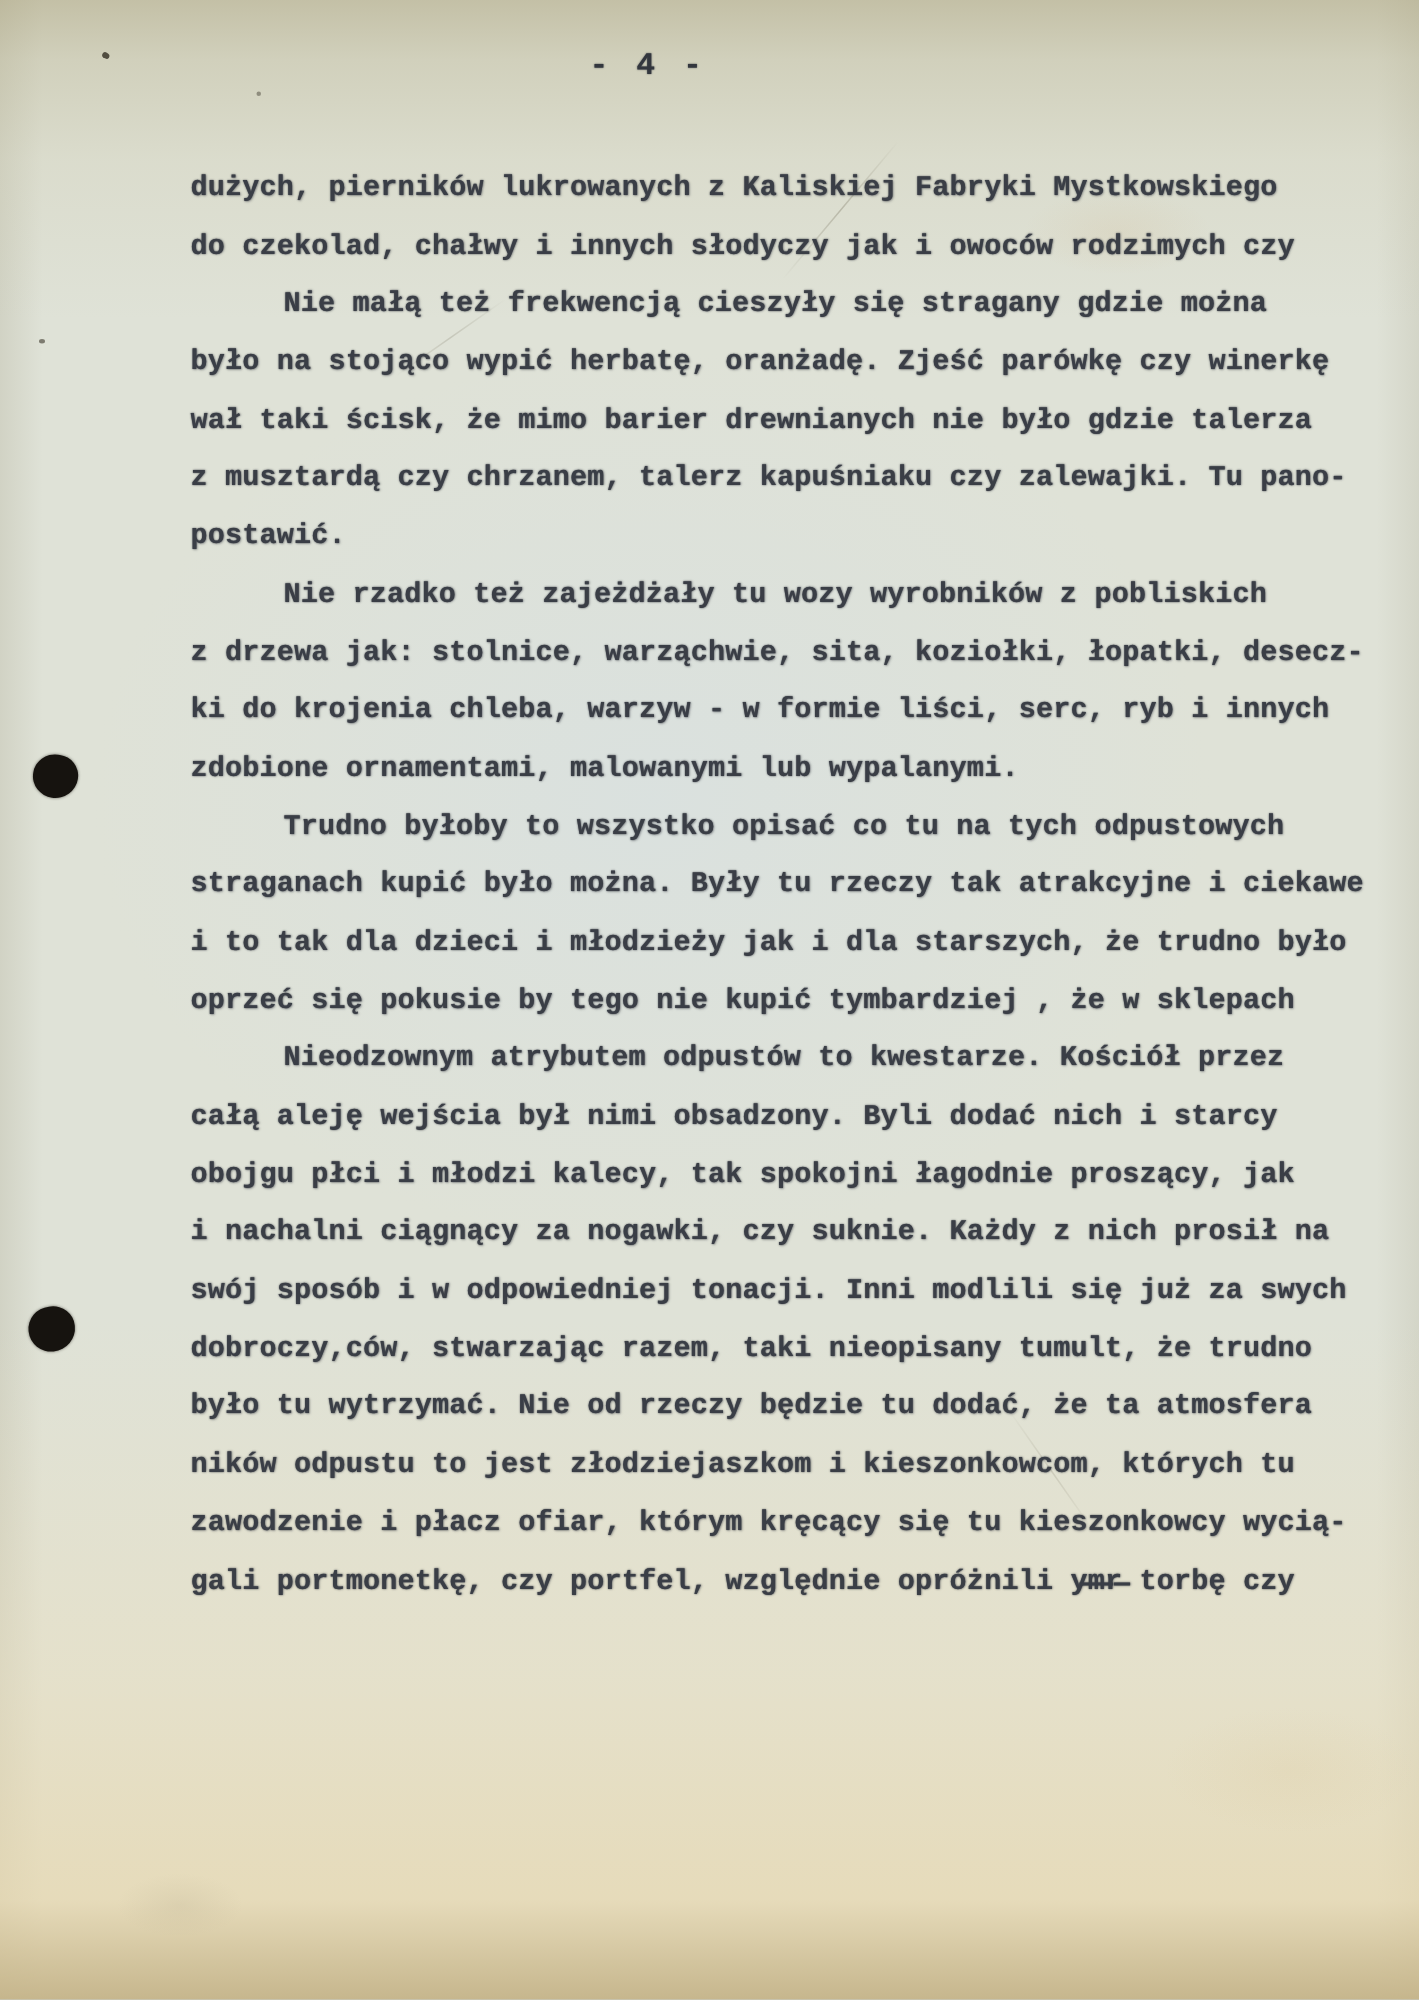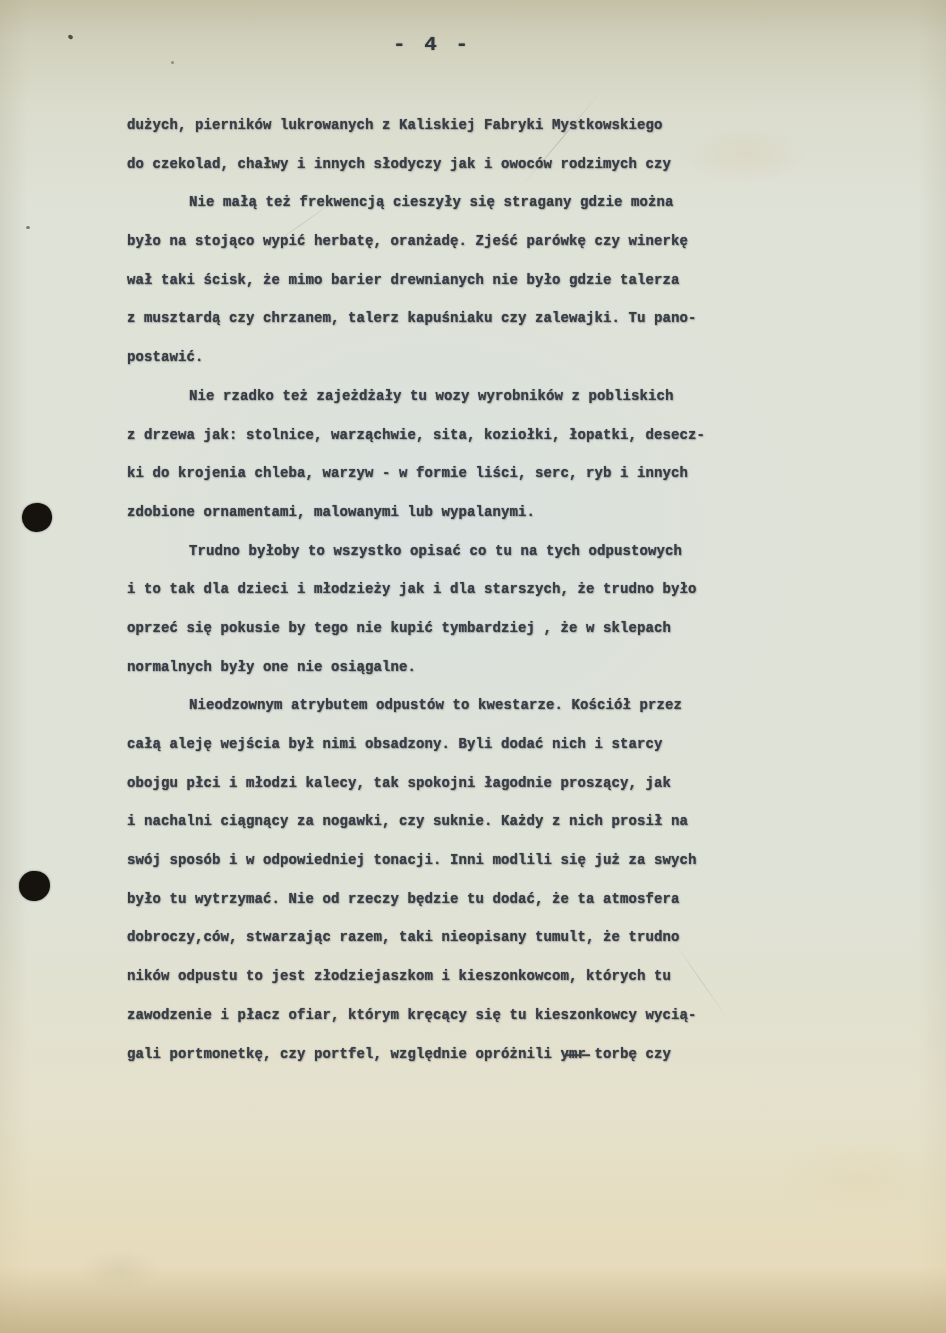--- a/index.html
+++ b/index.html
@@ -43,21 +43,21 @@
   .text-body {
     position: absolute;
     top: 106px;
     left: 127px;
     width: 800px;
   }
   .line {
     height: 38.7px;
     line-height: 38.7px;
     white-space: pre;
-    font-size: 14px;
+    font-size: 19px;
     font-weight: bold;
     color: #3a3e46;
     letter-spacing: 0.1px;
     text-shadow: 0 0 1.1px rgba(50,54,62,0.85), 0.6px 0.6px 1.6px rgba(60,64,72,0.35);
   }
   .line.indent { padding-left: 62px; }
   .punch-hole {
     position: absolute;
     background: #16130f;
     border-radius: 50% 48% 52% 50%;
@@ -105,27 +105,27 @@
       <div class="line indent">Nie małą też frekwencją cieszyły się stragany gdzie można</div>
       <div class="line">było na stojąco wypić herbatę, oranżadę. Zjeść parówkę czy winerkę</div>
       <div class="line">wał taki ścisk, że mimo barier drewnianych nie było gdzie talerza</div>
       <div class="line">z musztardą czy chrzanem, talerz kapuśniaku czy zalewajki. Tu pano-</div>
       <div class="line">postawić.</div>
       <div class="line indent">Nie rzadko też zajeżdżały tu wozy wyrobników z pobliskich</div>
       <div class="line">z drzewa jak: stolnice, warząchwie, sita, koziołki, łopatki, desecz-</div>
       <div class="line">ki do krojenia chleba, warzyw - w formie liści, serc, ryb i innych</div>
       <div class="line">zdobione ornamentami, malowanymi lub wypalanymi.</div>
       <div class="line indent">Trudno byłoby to wszystko opisać co tu na tych odpustowych</div>
+      <div class="line">straganach kupić było można. Były tu rzeczy tak atrakcyjne i ciekawe</div>
       <div class="line">i to tak dla dzieci i młodzieży jak i dla starszych, że trudno było</div>
       <div class="line">oprzeć się pokusie by tego nie kupić tymbardziej , że w sklepach</div>
-      <div class="line">normalnych były one nie osiągalne.</div>
       <div class="line indent">Nieodzownym atrybutem odpustów to kwestarze. Kościół przez</div>
       <div class="line">całą aleję wejścia był nimi obsadzony. Byli dodać nich i starcy</div>
       <div class="line">obojgu płci i młodzi kalecy, tak spokojni łagodnie proszący, jak</div>
       <div class="line">i nachalni ciągnący za nogawki, czy suknie. Każdy z nich prosił na</div>
       <div class="line">swój sposób i w odpowiedniej tonacji. Inni modlili się już za swych</div>
+      <div class="line">dobroczy,ców, stwarzając razem, taki nieopisany tumult, że trudno</div>
       <div class="line">było tu wytrzymać. Nie od rzeczy będzie tu dodać, że ta atmosfera</div>
-      <div class="line">dobroczy,ców, stwarzając razem, taki nieopisany tumult, że trudno</div>
       <div class="line">ników odpustu to jest złodziejaszkom i kieszonkowcom, których tu</div>
       <div class="line">zawodzenie i płacz ofiar, którym kręcący się tu kieszonkowcy wycią-</div>
       <div class="line">gali portmonetkę, czy portfel, względnie opróżnili y̶m̶r̶ torbę czy</div>
     </div>
 </div>
 
 </body></html>

